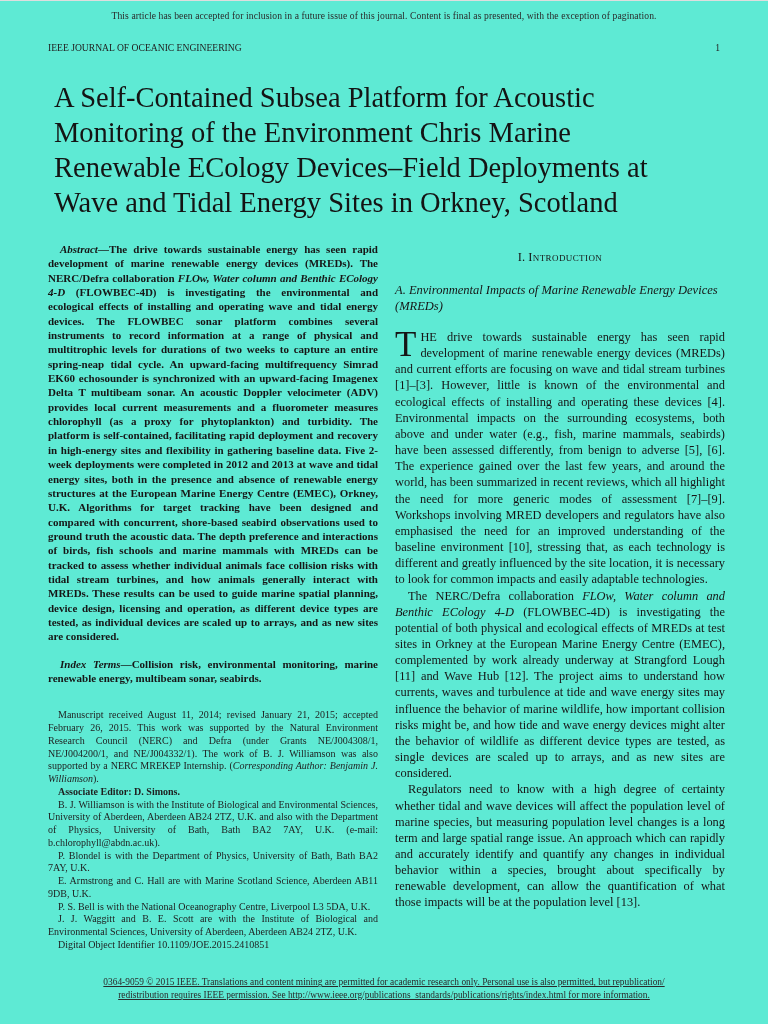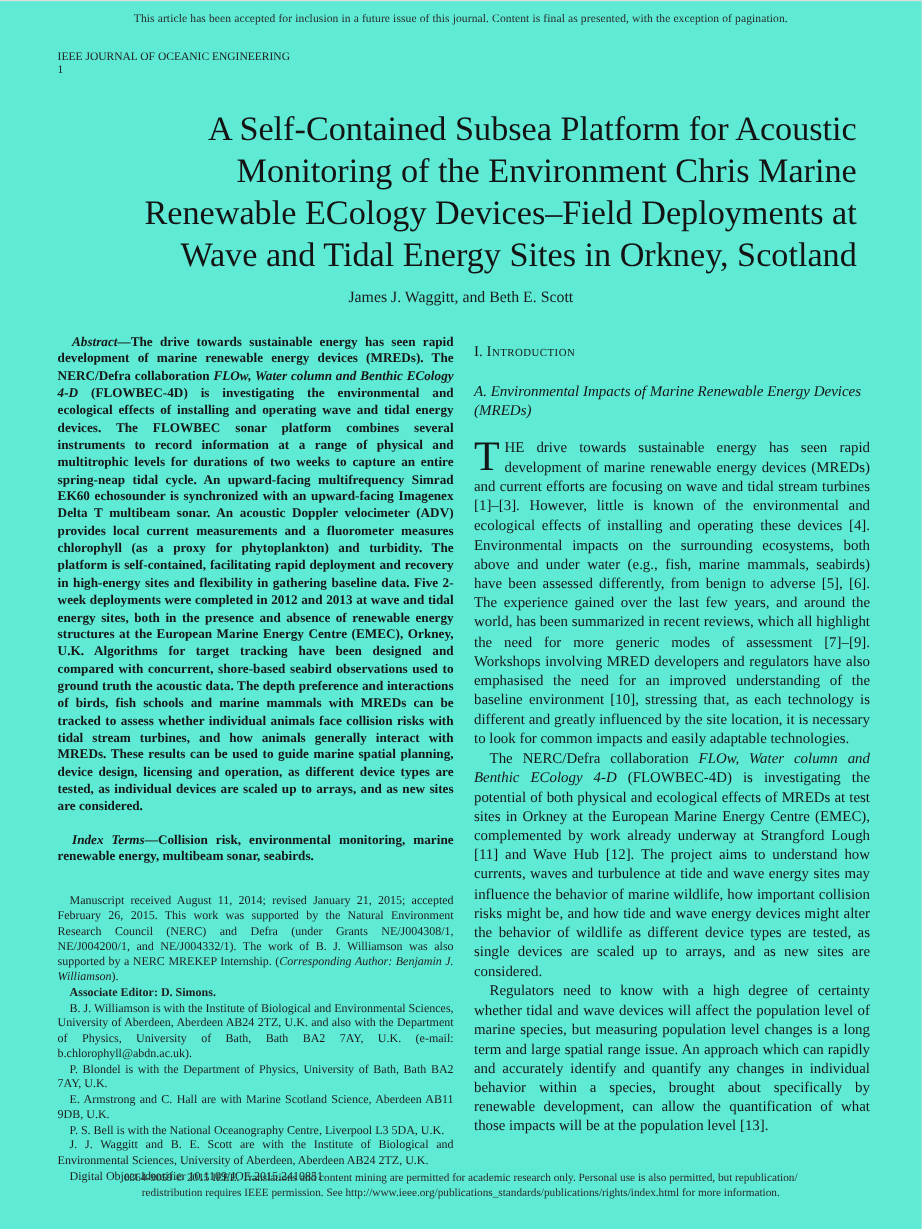--- a/index.html
+++ b/index.html
@@ -21,26 +21,25 @@
     letter-spacing: 0.1px;
     color: #2a2a2a;
   }
   .running-header {
     display: flex;
     justify-content: space-between;
     padding: 0 48px 0 48px;
     margin-top: 21px;
     font-size: 9.6px;
     color: #222;
-    flex-direction: column;
   }
   .title {
     margin: 27px auto 0 auto;
     width: 660px;
-    text-align: right;
+    text-align: left;
     font-size: 28.5px;
     font-weight: 400;
     line-height: 35px;
     color: #141414;
   }
   .title .tline { display: block; }
   .authors {
     margin-top: 9px;
     text-align: center;
     font-size: 13.2px;
@@ -73,21 +72,21 @@
     font-size: 10px;
     line-height: 12.75px;
     text-align: justify;
     color: #1e1e1e;
   }
   .footnotes p { margin: 0; text-indent: 10px; }
   .footnotes p.bold { font-weight: bold; font-family: Liberation Serif, serif; }
 
   
   .section-heading {
-    text-align: left;
+    text-align: center;
     font-size: 12.5px;
     margin-top: 8px;
     color: #161616;
   }
   .smallcaps { font-variant: small-caps; letter-spacing: 0.4px; }
   .subsection {
     margin-top: 17px;
     font-style: italic;
     font-size: 12.5px;
     line-height: 16px;
@@ -111,20 +110,21 @@
   }
   .footer {
     position: absolute;
     left: 0;
     bottom: 24px;
     width: 100%;
     text-align: center;
     font-size: 9.4px;
     line-height: 12.3px;
     color: #2a2a2a;
+    text-decoration: underline;
   }
 </style>
 </head>
 <body>
 
 <div class="page">
 
   <div class="notice">This article has been accepted for inclusion in a future issue of this journal. Content is final as presented, with the exception of pagination.</div>
 
   <div class="running-header">
@@ -133,21 +133,20 @@
   </div>
 
   <h1 class="title">
     <span class="tline">A Self-Contained Subsea Platform for Acoustic</span>
     <span class="tline">Monitoring of the Environment Chris Marine</span>
     <span class="tline">Renewable ECology Devices–Field Deployments at</span>
     <span class="tline">Wave and Tidal Energy Sites in Orkney, Scotland</span>
   </h1>
 
   <div class="authors">
-    <div>James J.  Waggitt, and Beth E.  Scott</div>
   </div>
 
   <div class="columns">
 
     <div class="col left">
       <p class="abstract"><span class="ab-label">Abstract—</span><span>The drive towards sustainable energy has seen rapid development of marine renewable energy devices (MREDs). The NERC/Defra collaboration </span><span class="italic">FLOw, Water column and Benthic ECology 4-D</span><span> (FLOWBEC-4D) is investigating the environmental and ecological effects of installing and operating wave and tidal energy devices. The FLOWBEC sonar platform combines several instruments to record information at a range of physical and multitrophic levels for durations of two weeks to capture an entire spring-neap tidal cycle. An upward-facing multifrequency Simrad EK60 echosounder is synchronized with an upward-facing Imagenex Delta T multibeam sonar. An acoustic Doppler velocimeter (ADV) provides local current measurements and a fluorometer measures chlorophyll (as a proxy for phytoplankton) and turbidity. The platform is self-contained, facilitating rapid deployment and recovery in high-energy sites and flexibility in gathering baseline data. Five 2-week deployments were completed in 2012 and 2013 at wave and tidal energy sites, both in the presence and absence of renewable energy structures at the European Marine Energy Centre (EMEC), Orkney, U.K. Algorithms for target tracking have been designed and compared with concurrent, shore-based seabird observations used to ground truth the acoustic data. The depth preference and interactions of birds, fish schools and marine mammals with MREDs can be tracked to assess whether individual animals face collision risks with tidal stream turbines, and how animals generally interact with MREDs. These results can be used to guide marine spatial planning, device design, licensing and operation, as different device types are tested, as individual devices are scaled up to arrays, and as new sites are considered.</span></p>
 
       <p class="abstract index-terms"><span class="ab-label">Index Terms—</span><span>Collision risk, environmental monitoring, marine renewable energy, multibeam sonar, seabirds.</span></p>
 
       <div class="footnotes">

